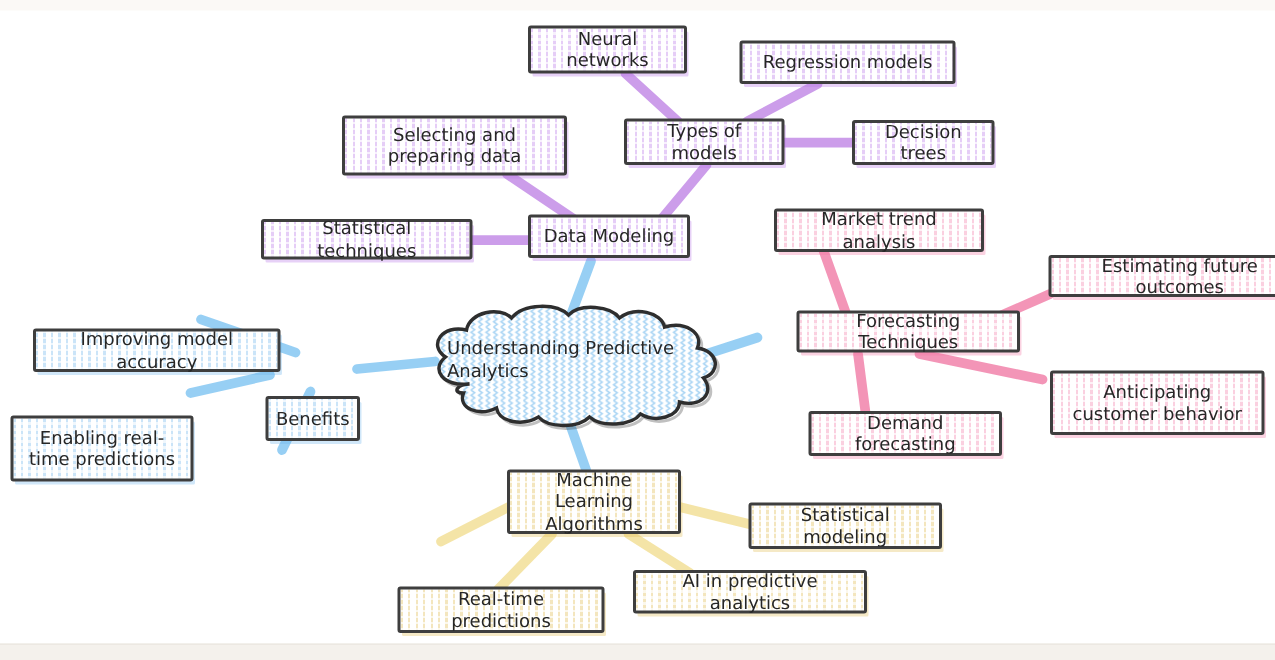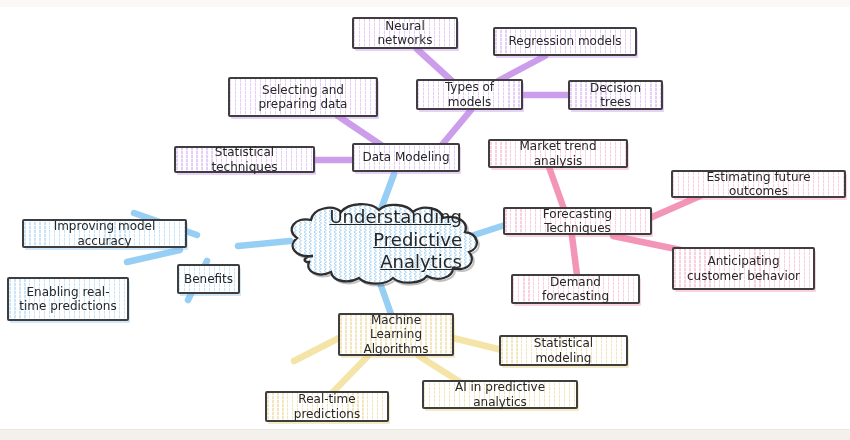--- a/index.html
+++ b/index.html
@@ -27,40 +27,41 @@
       repeating-linear-gradient(0deg, rgba(255,255,255,0.70) 0 1.5px, transparent 1.5px 4px),
       repeating-linear-gradient(90deg, rgba(187,124,233,0.38) 0 1.5px, transparent 1.5px 5px);
     box-shadow:2px 3px 0 -1px rgba(187,124,233,0.35);
   }
   .n-pink{
     background-color:#fff;
     background-image:
       repeating-linear-gradient(0deg, rgba(255,255,255,0.70) 0 1.5px, transparent 1.5px 4px),
       repeating-linear-gradient(90deg, rgba(242,116,163,0.34) 0 1.5px, transparent 1.5px 5px);
     box-shadow:2px 3px 0 -1px rgba(242,116,163,0.32);
+    margin-left:28px;
   }
   .n-blue{
     background-color:#fff;
     background-image:
       repeating-linear-gradient(0deg, rgba(255,255,255,0.70) 0 1.5px, transparent 1.5px 4px),
       repeating-linear-gradient(90deg, rgba(110,181,236,0.36) 0 1.5px, transparent 1.5px 5px);
     box-shadow:2px 3px 0 -1px rgba(110,181,236,0.32);
     margin-top:32px;
   }
   .n-yellow{
     background-color:#fff;
     background-image:
       repeating-linear-gradient(0deg, rgba(255,255,255,0.70) 0 1.5px, transparent 1.5px 4px),
       repeating-linear-gradient(90deg, rgba(226,192,92,0.40) 0 1.5px, transparent 1.5px 5px);
     box-shadow:2px 3px 0 -1px rgba(226,192,92,0.35);
   }
   .cloud-label{
     position:absolute;left:298px;top:220px;width:164px;height:40px;
-    display:flex;align-items:center;justify-content:center;text-align:right;
-    font-size:18px;line-height:1.25;color:#262626;text-decoration:underline;
+    display:flex;align-items:center;justify-content:center;text-align:left;
+    font-size:12px;line-height:1.25;color:#262626;
   }
 </style>
 </head>
 <body>
 
 <div class="stage">
   <div class="strip-top"></div>
   <div class="strip-bottom"></div>
 
   <svg class="layer" width="850" height="440" viewBox="0 0 850 440">
@@ -125,16 +126,16 @@
   <div class="node n-pink" style="left:488px;top:139px;width:140px;height:29px">Market trend analysis</div>
   <div class="node n-pink" style="left:671px;top:170px;width:175px;height:28px">Estimating future outcomes</div>
   <div class="node n-pink" style="left:672px;top:247px;width:143px;height:43px">Anticipating customer behavior</div>
   <div class="node n-pink" style="left:511px;top:274px;width:129px;height:30px">Demand forecasting</div>
 
   <div class="node n-blue" style="left:177px;top:232px;width:63px;height:30px">Benefits</div>
   <div class="node n-blue" style="left:22px;top:187px;width:165px;height:29px">Improving model accuracy</div>
   <div class="node n-blue" style="left:7px;top:245px;width:122px;height:44px">Enabling real-time predictions</div>
 
   <div class="node n-yellow" style="left:338px;top:313px;width:116px;height:43px">Machine Learning Algorithms</div>
-  <div class="node n-yellow" style="left:265px;top:391px;width:124px;height:31px">Real-time predictions</div>
+  <div class="node n-yellow" style="left:265px;top:391px;width:138px;height:31px">Real-time predictions</div>
   <div class="node n-yellow" style="left:422px;top:380px;width:156px;height:29px">AI in predictive analytics</div>
   <div class="node n-yellow" style="left:499px;top:335px;width:129px;height:31px">Statistical modeling</div>
 </div>
 
 </body></html>

